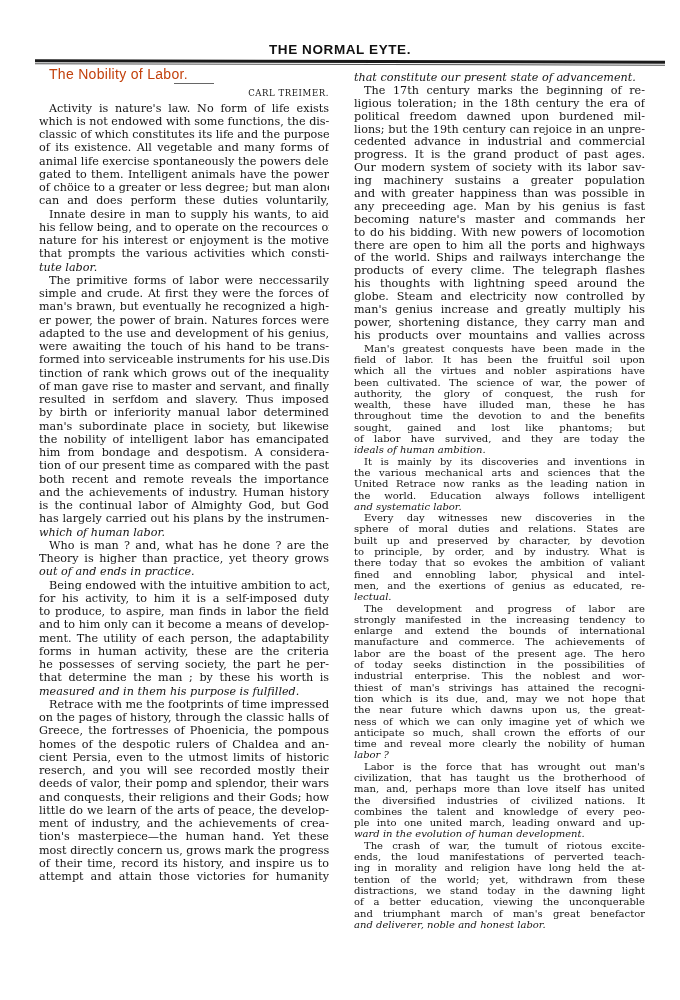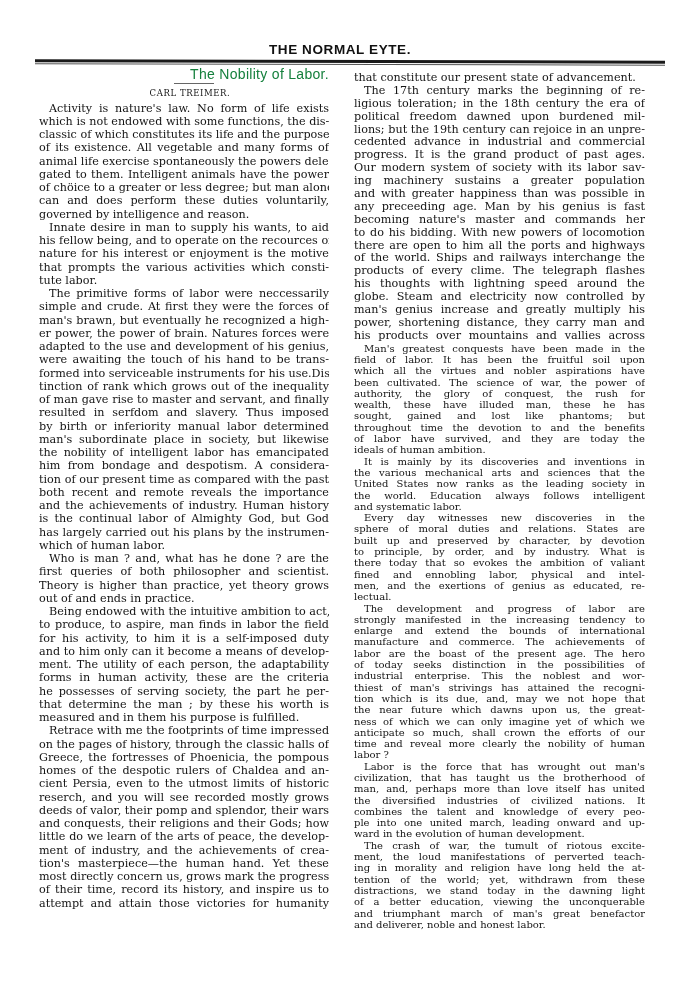--- a/index.html
+++ b/index.html
@@ -3,25 +3,25 @@
 <meta charset="utf-8">
 <style>
   html, body { margin: 0; padding: 0; background: #ffffff; }
   body { width: 680px; height: 1000px; position: relative; overflow: hidden; font-family: "DejaVu Serif", "Liberation Serif", serif; color: #141414; }
   .masthead { position: absolute; top: 42px; left: 0; width: 680px; text-align: center; font-family: "Liberation Sans", "DejaVu Sans", sans-serif; font-weight: bold; font-size: 13.5px; letter-spacing: 0.6px; color: #111; }
   .rule-thick { position: absolute; top: 60px; left: 35px; width: 630px; height: 3px; background: #1a1a1a; transform: rotate(0.12deg); }
   .rule-thin { position: absolute; top: 64px; left: 35px; width: 630px; height: 1px; background: #555; transform: rotate(0.12deg); }
   .col { position: absolute; font-size: 11.2px; line-height: 13.25px; }
   .col-left { left: 39px; top: 68px; width: 290px; }
   .col-right { left: 354px; top: 72px; width: 291px; }
-  .title { font-family: "Liberation Sans", "DejaVu Sans", sans-serif; font-size: 14px; text-align: right; margin: 0 0 2px 10px; letter-spacing: 0.3px; color: #15803d; }
+  .title { font-family: "Liberation Sans", "DejaVu Sans", sans-serif; font-size: 14px; text-align: left; margin: 0 0 2px 10px; letter-spacing: 0.3px; color: #c2410c; }
   .title-rule { width: 40px; height: 1px; background: #666; margin: 0 auto 3px auto; position: relative; left: 10px; }
-  .author { font-size: 8.5px; text-align: center; letter-spacing: 0.6px; margin: 0 0 1px 12px; }
+  .author { font-size: 8.5px; text-align: right; letter-spacing: 0.6px; margin: 0 0 1px 12px; }
   .line { display: block; white-space: nowrap; text-align: justify; text-align-last: justify; height: 13.25px; overflow: hidden; }
-  .line.last { text-align-last: left; }
+  .line.last { text-align-last: left; font-style: italic; }
   .line.indent { padding-left: 10px; }
   .col-right .line { height: 12.9px; line-height: 12.9px; }
   .col-right .dense .line { height: 11.3px; line-height: 11.3px; font-size: 10px; }
 </style>
 </head>
 <body>
 
 <div class="masthead">THE NORMAL EYTE.</div>
 <div class="rule-thick"></div>
 <div class="rule-thin"></div>
@@ -32,21 +32,20 @@
   <div class="author">CARL TREIMER.</div>
   <div id="left-lines">
       <span class="line indent">Activity is nature's law.  No form of life exists</span>
       <span class="line">which is not endowed with some functions, the dis-</span>
       <span class="line">classic of which constitutes its life and the purpose</span>
       <span class="line">of its existence.  All vegetable and many forms of</span>
       <span class="line">animal life exercise spontaneously the powers dele-</span>
       <span class="line">gated to them.  Intelligent animals have the power</span>
       <span class="line">of chöice to a greater or less degree; but man alone</span>
       <span class="line">can and does perform these duties voluntarily,</span>
-      <span class="line last">governed by intelligence and reason.</span>
       <span class="line indent">Innate desire in man to supply his wants, to aid</span>
       <span class="line">his fellow being, and to operate on the recources of</span>
       <span class="line">nature for his interest or enjoyment is the motive</span>
       <span class="line">that prompts the various activities which consti-</span>
       <span class="line last">tute labor.</span>
       <span class="line indent">The primitive forms of labor were neccessarily</span>
       <span class="line">simple and crude.  At first they were the forces of</span>
       <span class="line">man's brawn, but eventually he recognized a high-</span>
       <span class="line">er power, the power of brain.  Natures forces were</span>
       <span class="line">adapted to the use and development of his genius,</span>
@@ -59,38 +58,37 @@
       <span class="line">man's subordinate place in society, but likewise</span>
       <span class="line">the nobility of intelligent labor has emancipated</span>
       <span class="line">him from bondage and despotism.  A considera-</span>
       <span class="line">tion of our present time as compared with the past</span>
       <span class="line">both recent and remote reveals the importance</span>
       <span class="line">and the achievements of industry.  Human history</span>
       <span class="line">is the continual labor of Almighty God, but God</span>
       <span class="line">has largely carried out his plans by the instrumen-</span>
       <span class="line last">which of human labor.</span>
       <span class="line indent">Who is man ? and, what has he done ? are the</span>
-      <span class="line">first queries of both philosopher and scientist.</span>
       <span class="line">Theory is higher than practice, yet theory grows</span>
       <span class="line last">out of and ends in practice.</span>
       <span class="line indent">Being endowed with the intuitive ambition to act,</span>
+      <span class="line">for his activity, to him it is a self-imposed duty</span>
       <span class="line">to produce, to aspire, man finds in labor the field</span>
-      <span class="line">for his activity, to him it is a self-imposed duty</span>
       <span class="line">and to him only can it become a means of develop-</span>
       <span class="line">ment.  The utility of each person, the adaptability</span>
       <span class="line">forms in human activity, these are the criteria</span>
       <span class="line">he possesses of serving society, the part he per-</span>
       <span class="line">that determine the man ; by these his worth is</span>
       <span class="line last">measured and in them his purpose is fulfilled.</span>
       <span class="line indent">Retrace with me the footprints of time impressed</span>
       <span class="line">on the pages of history, through the classic halls of</span>
       <span class="line">Greece, the fortresses of Phoenicia, the pompous</span>
       <span class="line">homes of the despotic rulers of Chaldea and an-</span>
       <span class="line">cient Persia, even to the utmost limits of historic</span>
-      <span class="line">reserch, and you will see recorded mostly grows</span>
+      <span class="line">reserch, and you will see recorded mostly their</span>
       <span class="line">deeds of valor, their pomp and splendor, their wars</span>
       <span class="line">and conquests, their religions and their Gods; how</span>
       <span class="line">little do we learn of the arts of peace, the develop-</span>
       <span class="line">ment of industry, and the achievements of crea-</span>
       <span class="line">tion's masterpiece—the human hand.  Yet these</span>
       <span class="line">most directly concern us, grows mark the progress</span>
       <span class="line">of their time, record its history, and inspire us to</span>
       <span class="line">attempt and attain those victories for humanity</span>
     </div>
 </div>
@@ -119,27 +117,27 @@
       <span class="line">power, shortening distance, they carry man and</span>
       <span class="line">his products over mountains and vallies across</span>
     </div>
   <div id="right-bottom-lines" class="dense">
       <span class="line indent">Man's greatest conquests have been made in the</span>
       <span class="line">field of labor.  It has been the fruitful soil upon</span>
       <span class="line">which all the virtues and nobler aspirations have</span>
       <span class="line">been cultivated.  The science of war, the power of</span>
       <span class="line">authority, the glory of conquest, the rush for</span>
       <span class="line">wealth, these have illuded man, these he has</span>
+      <span class="line">throughout time the devotion to and the benefits</span>
       <span class="line">sought, gained and lost like phantoms; but</span>
-      <span class="line">throughout time the devotion to and the benefits</span>
       <span class="line">of labor have survived, and they are today the</span>
       <span class="line last">ideals of human ambition.</span>
       <span class="line indent">It is mainly by its discoveries and inventions in</span>
       <span class="line">the various mechanical arts and sciences that the</span>
-      <span class="line">United States now ranks as the leading society in</span>
+      <span class="line">United Retrace now ranks as the leading nation in</span>
       <span class="line">the world.  Education always follows intelligent</span>
       <span class="line last">and systematic labor.</span>
       <span class="line indent">Every day witnesses new discoveries in the</span>
       <span class="line">sphere of moral duties and relations.  States are</span>
       <span class="line">built up and preserved by character, by devotion</span>
       <span class="line">to principle, by order, and by industry.  What is</span>
       <span class="line">there today that so evokes the ambition of valiant</span>
       <span class="line">fined and ennobling labor, physical and intel-</span>
       <span class="line">men, and the exertions of genius as educated, re-</span>
       <span class="line last">lectual.</span>
@@ -158,21 +156,21 @@
       <span class="line">time and reveal more clearly the nobility of human</span>
       <span class="line last">labor ?</span>
       <span class="line indent">Labor is the force that has wrought out man's</span>
       <span class="line">civilization, that has taught us the brotherhood of</span>
       <span class="line">man, and, perhaps more than love itself has united</span>
       <span class="line">the diversified industries of civilized nations.  It</span>
       <span class="line">combines the talent and knowledge of every peo-</span>
       <span class="line">ple into one united march, leading onward and up-</span>
       <span class="line last">ward in the evolution of human development.</span>
       <span class="line indent">The crash of war, the tumult of riotous excite-</span>
-      <span class="line">ment, the loud manifestations of perverted teach-</span>
+      <span class="line">ends, the loud manifestations of perverted teach-</span>
       <span class="line">ing in morality and religion have long held the at-</span>
       <span class="line">tention of the world; yet, withdrawn from these</span>
       <span class="line">distractions, we stand today in the dawning light</span>
       <span class="line">of a better education, viewing the unconquerable</span>
       <span class="line">and triumphant march of man's great benefactor</span>
       <span class="line last">and deliverer, noble and honest labor.</span>
     </div>
 </div>
 
 </body></html>

